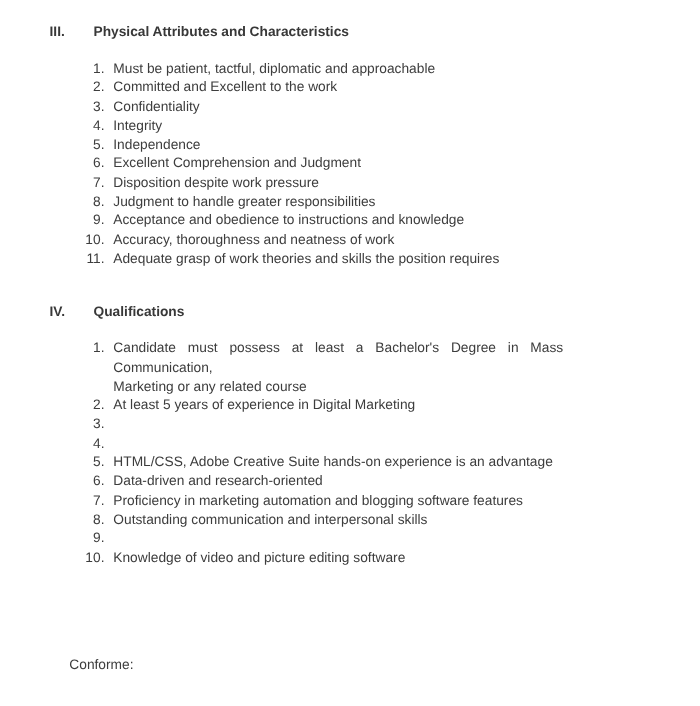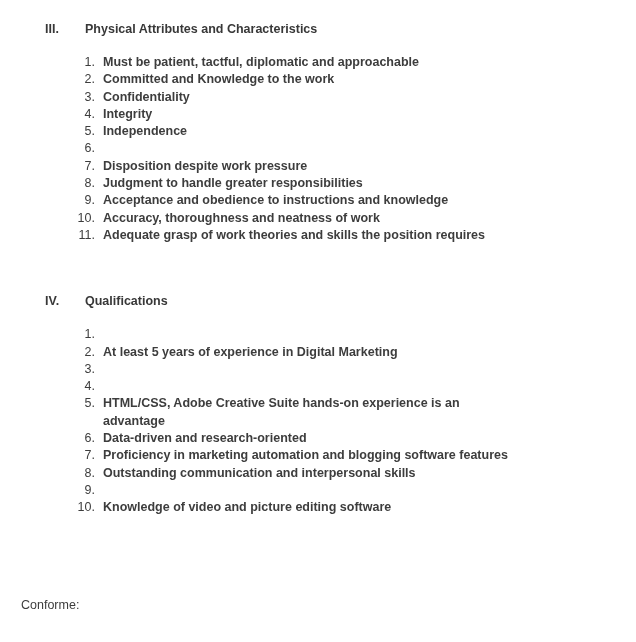--- a/index.html
+++ b/index.html
@@ -17,59 +17,60 @@
     display: flex;
     padding-left: 45px;
     font-weight: bold;
     line-height: 17px;
     color: #383838;
   }
   .sec-num { width: 40px; flex-shrink: 0; }
   .list { margin-top: 16px; }
   .row { display: flex; padding-left: 70px; line-height: 17.3px; }
   .num { width: 25px; text-align: right; margin-right: 8px; flex-shrink: 0; }
-  .txt { width: 462px; font-weight: bold; }
+  .txt { width: 462px; }
   .line { display: block; }
   .just { text-align: justify; text-align-last: justify; }
-  .section + .section { margin-top: 49px; }
-  .footer { margin-top: 80px; padding-left: 21px; line-height: 17px; }
+  .section + .section { margin-top: 31px; }
+  .footer { margin-top: 80px; padding-left: 63px; line-height: 17px; }
 </style>
 </head>
 <body>
 
 <div class="page">
 
   <div class="section">
     <div class="sec-head">
       <span class="sec-num">III.</span>
       <span class="sec-title">Physical Attributes and Characteristics</span>
     </div>
     <div class="list">
       <div class="row">
         <span class="num">1.</span>
         <span class="txt">Must be patient, tactful, diplomatic and approachable</span>
       </div>
       <div class="row">
         <span class="num">2.</span>
-        <span class="txt">Committed and Knowledge to the work</span>
+        <span class="txt">Committed and Excellent to the work</span>
       </div>
       <div class="row">
         <span class="num">3.</span>
         <span class="txt">Confidentiality</span>
       </div>
       <div class="row">
         <span class="num">4.</span>
         <span class="txt">Integrity</span>
       </div>
       <div class="row">
         <span class="num">5.</span>
         <span class="txt">Independence</span>
       </div>
       <div class="row">
         <span class="num">6.</span>
+        <span class="txt">Excellent Comprehension and Judgment</span>
       </div>
       <div class="row">
         <span class="num">7.</span>
         <span class="txt">Disposition despite work pressure</span>
       </div>
       <div class="row">
         <span class="num">8.</span>
         <span class="txt">Judgment to handle greater responsibilities</span>
       </div>
       <div class="row">
@@ -88,20 +89,24 @@
   </div>
 
   <div class="section">
     <div class="sec-head">
       <span class="sec-num">IV.</span>
       <span class="sec-title">Qualifications</span>
     </div>
     <div class="list">
       <div class="row">
         <span class="num">1.</span>
+        <span class="txt">
+          <span class="line just">Candidate must possess at least a Bachelor's Degree in Mass Communication,</span>
+          <span class="line">Marketing or any related course</span>
+        </span>
       </div>
       <div class="row">
         <span class="num">2.</span>
         <span class="txt">At least 5 years of experience in Digital Marketing</span>
       </div>
       <div class="row">
         <span class="num">3.</span>
         <span class="txt">
         </span>
       </div>

